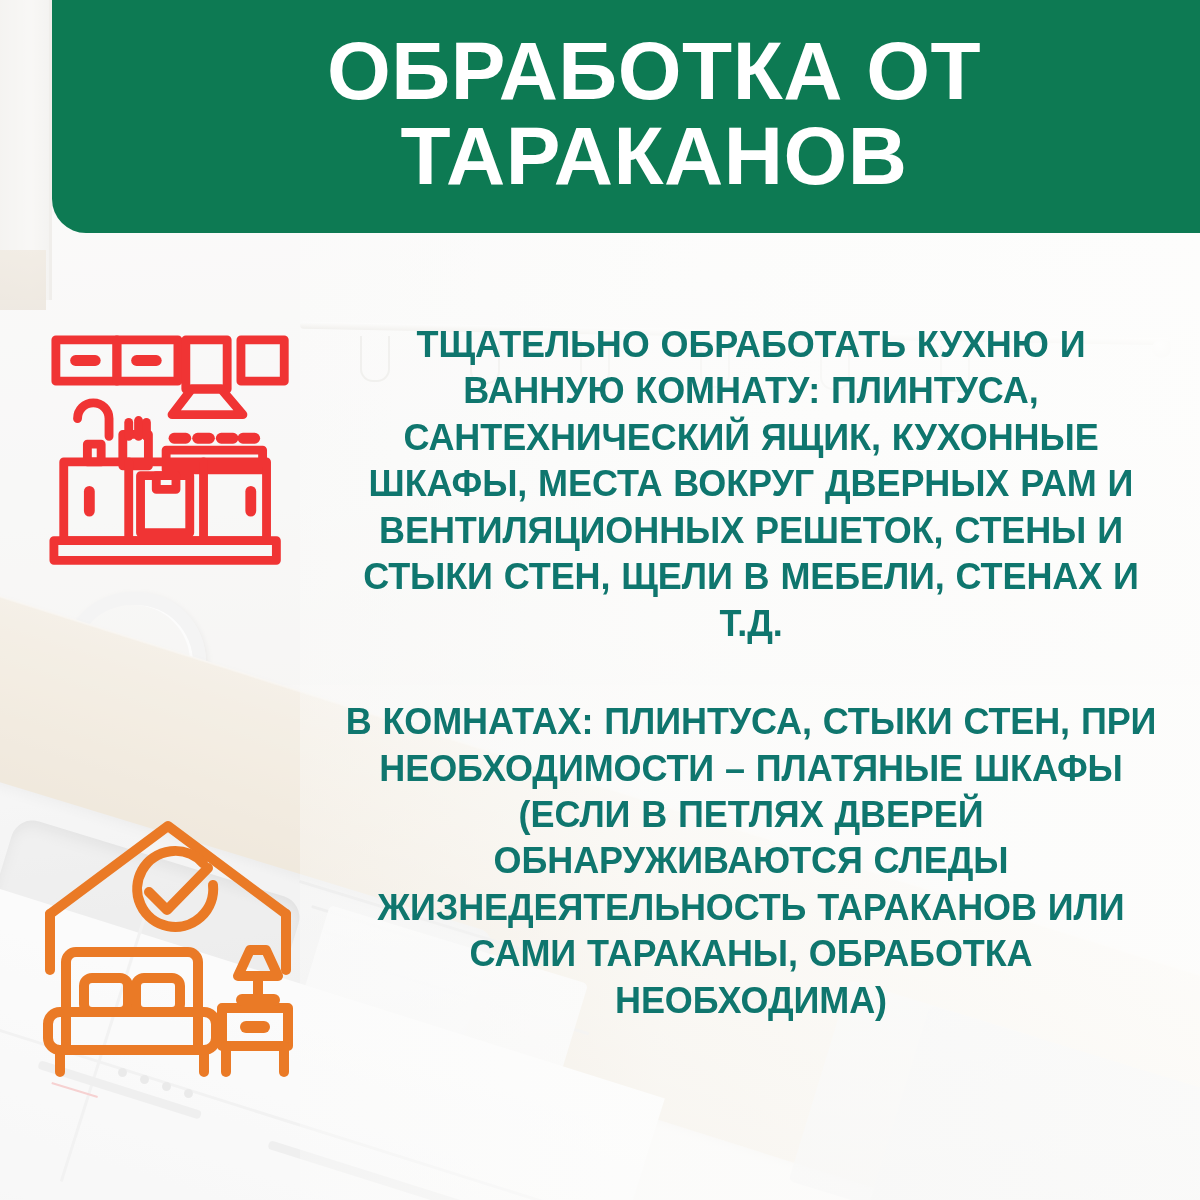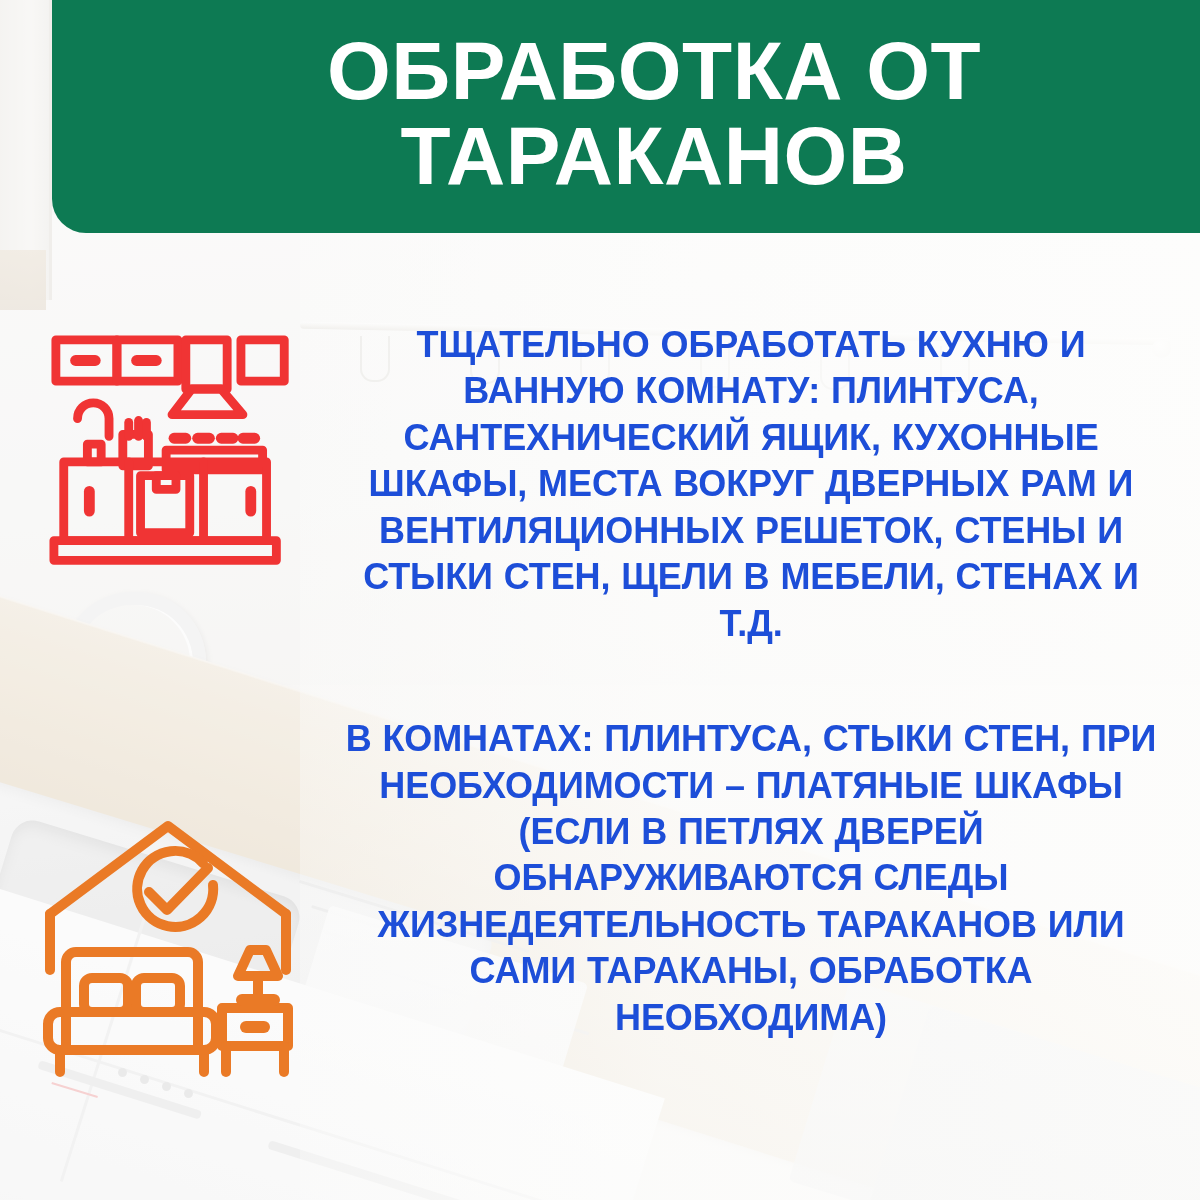--- a/index.html
+++ b/index.html
@@ -292,30 +292,30 @@
   }
 
   
   .text-col {
     position: absolute;
     left: 332px;
     top: 286px;
     width: 838px;
   }
   .para {
-    color: #1d4ed8;
+    color: #0f766e;
     font-size: 36px;
     font-weight: 700;
     line-height: 1.29;
     text-align: center;
     text-transform: uppercase;
     letter-spacing: -0.1px;
     word-spacing: 1px;
   }
-  .para + .para { margin-top: 69px; }
+  .para + .para { margin-top: 52px; }
 </style>
 </head>
 <body>
 
 <div id="poster">
 
   <div class="bg">
     <div class="bg-base"></div>
     <div class="bg-wall"></div>
     <div class="bg-wallcab"></div>

